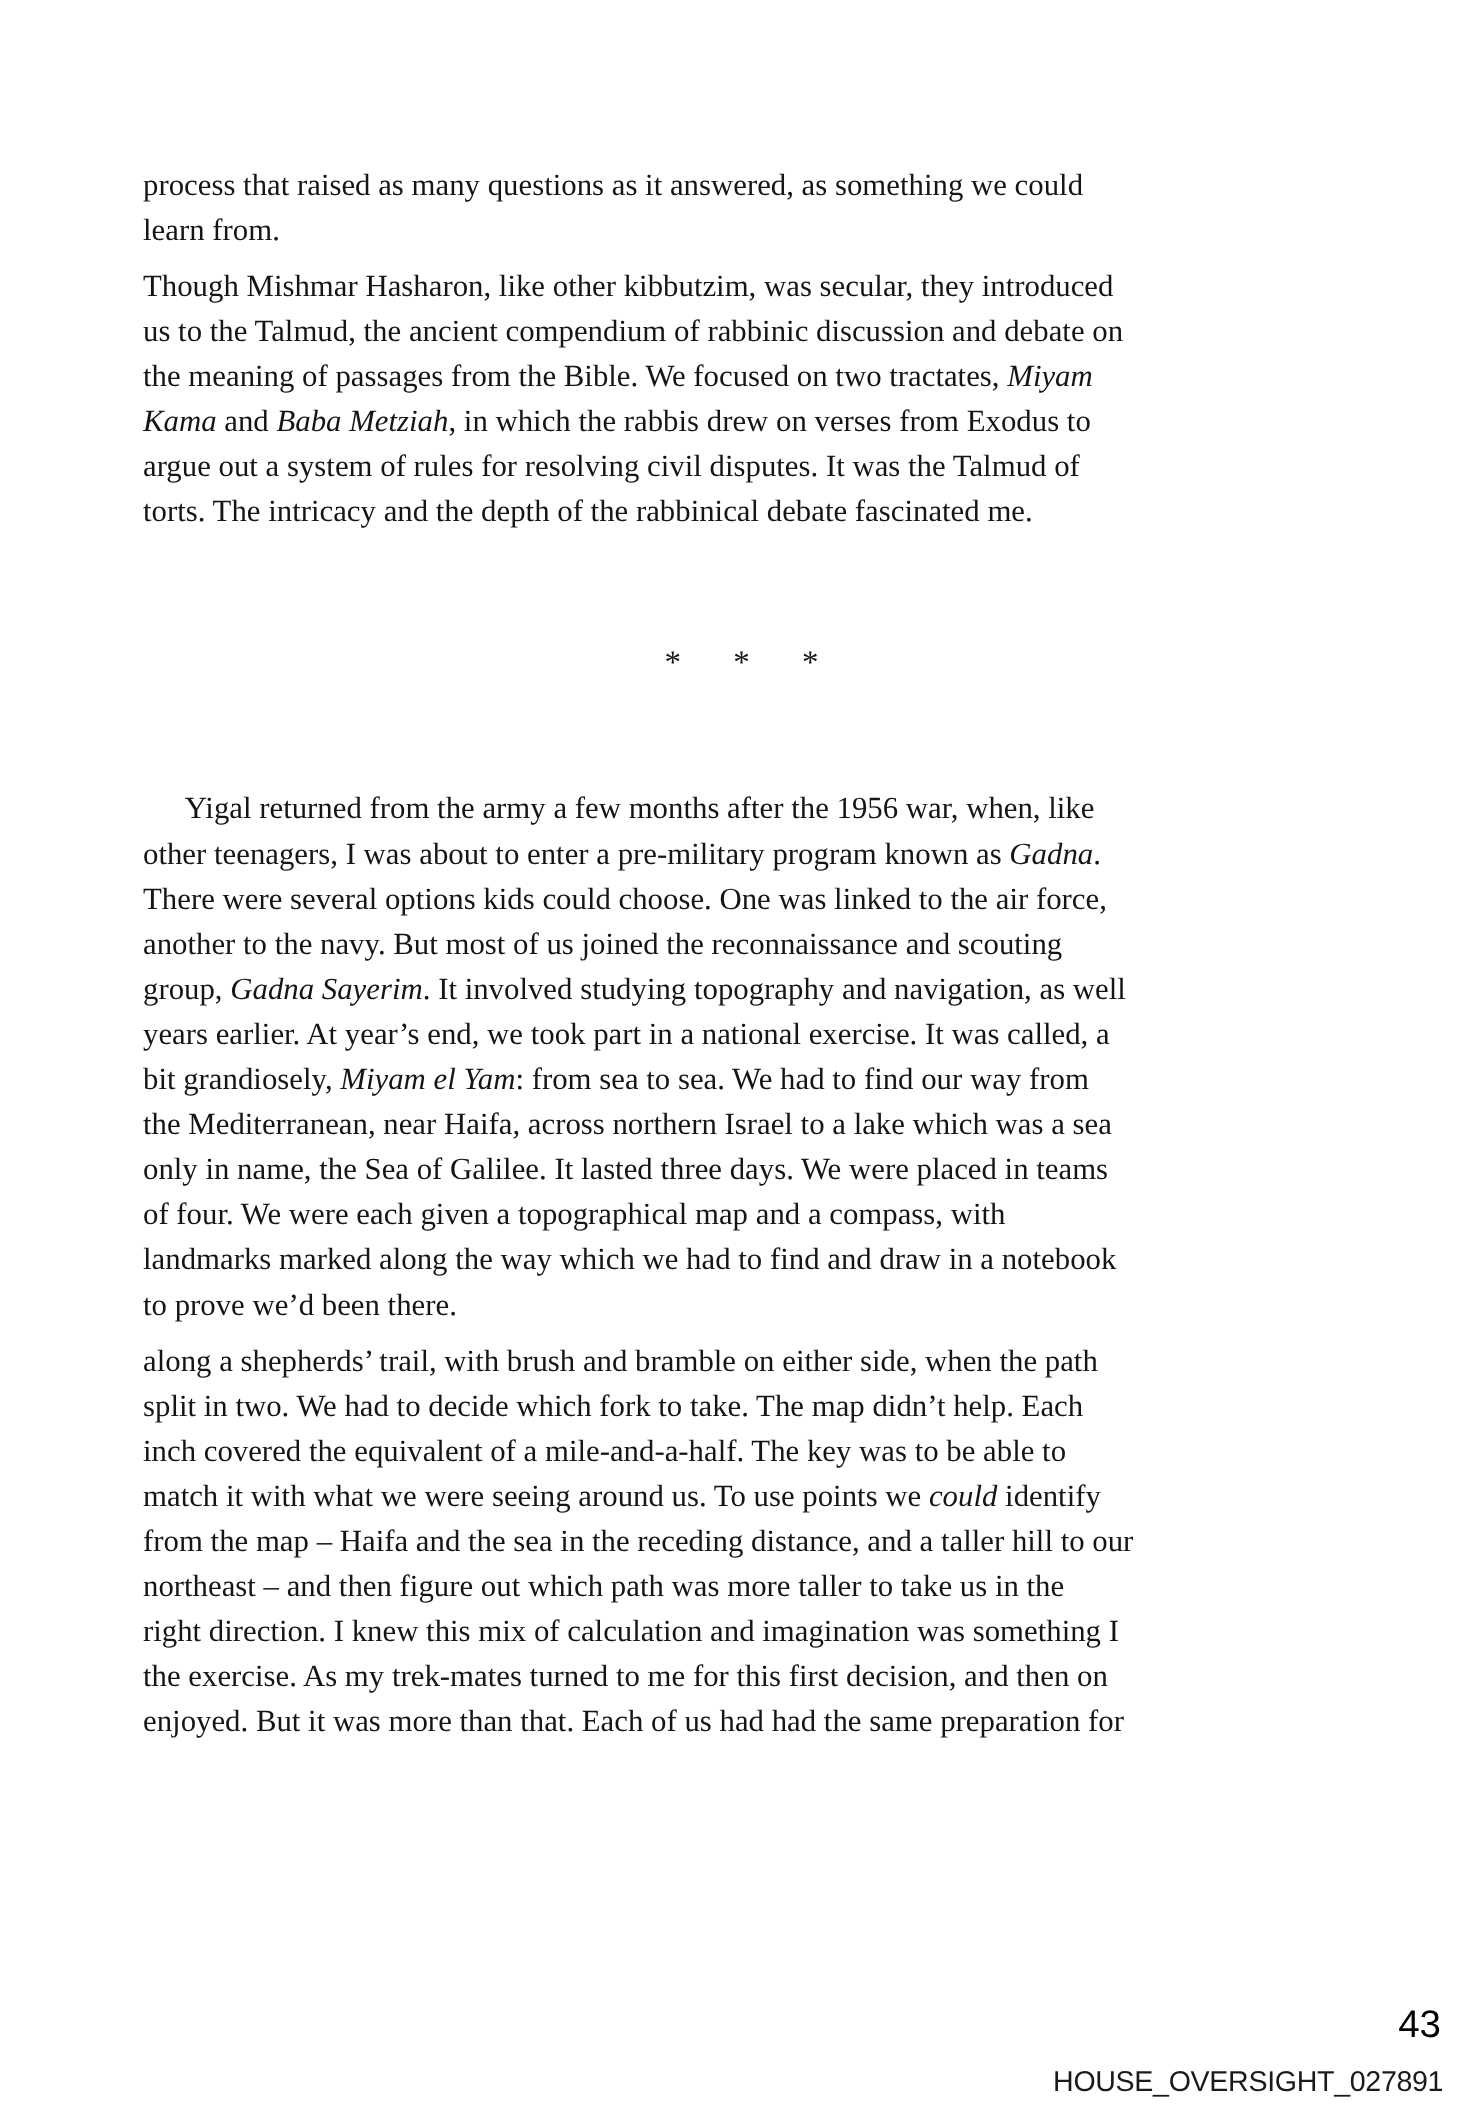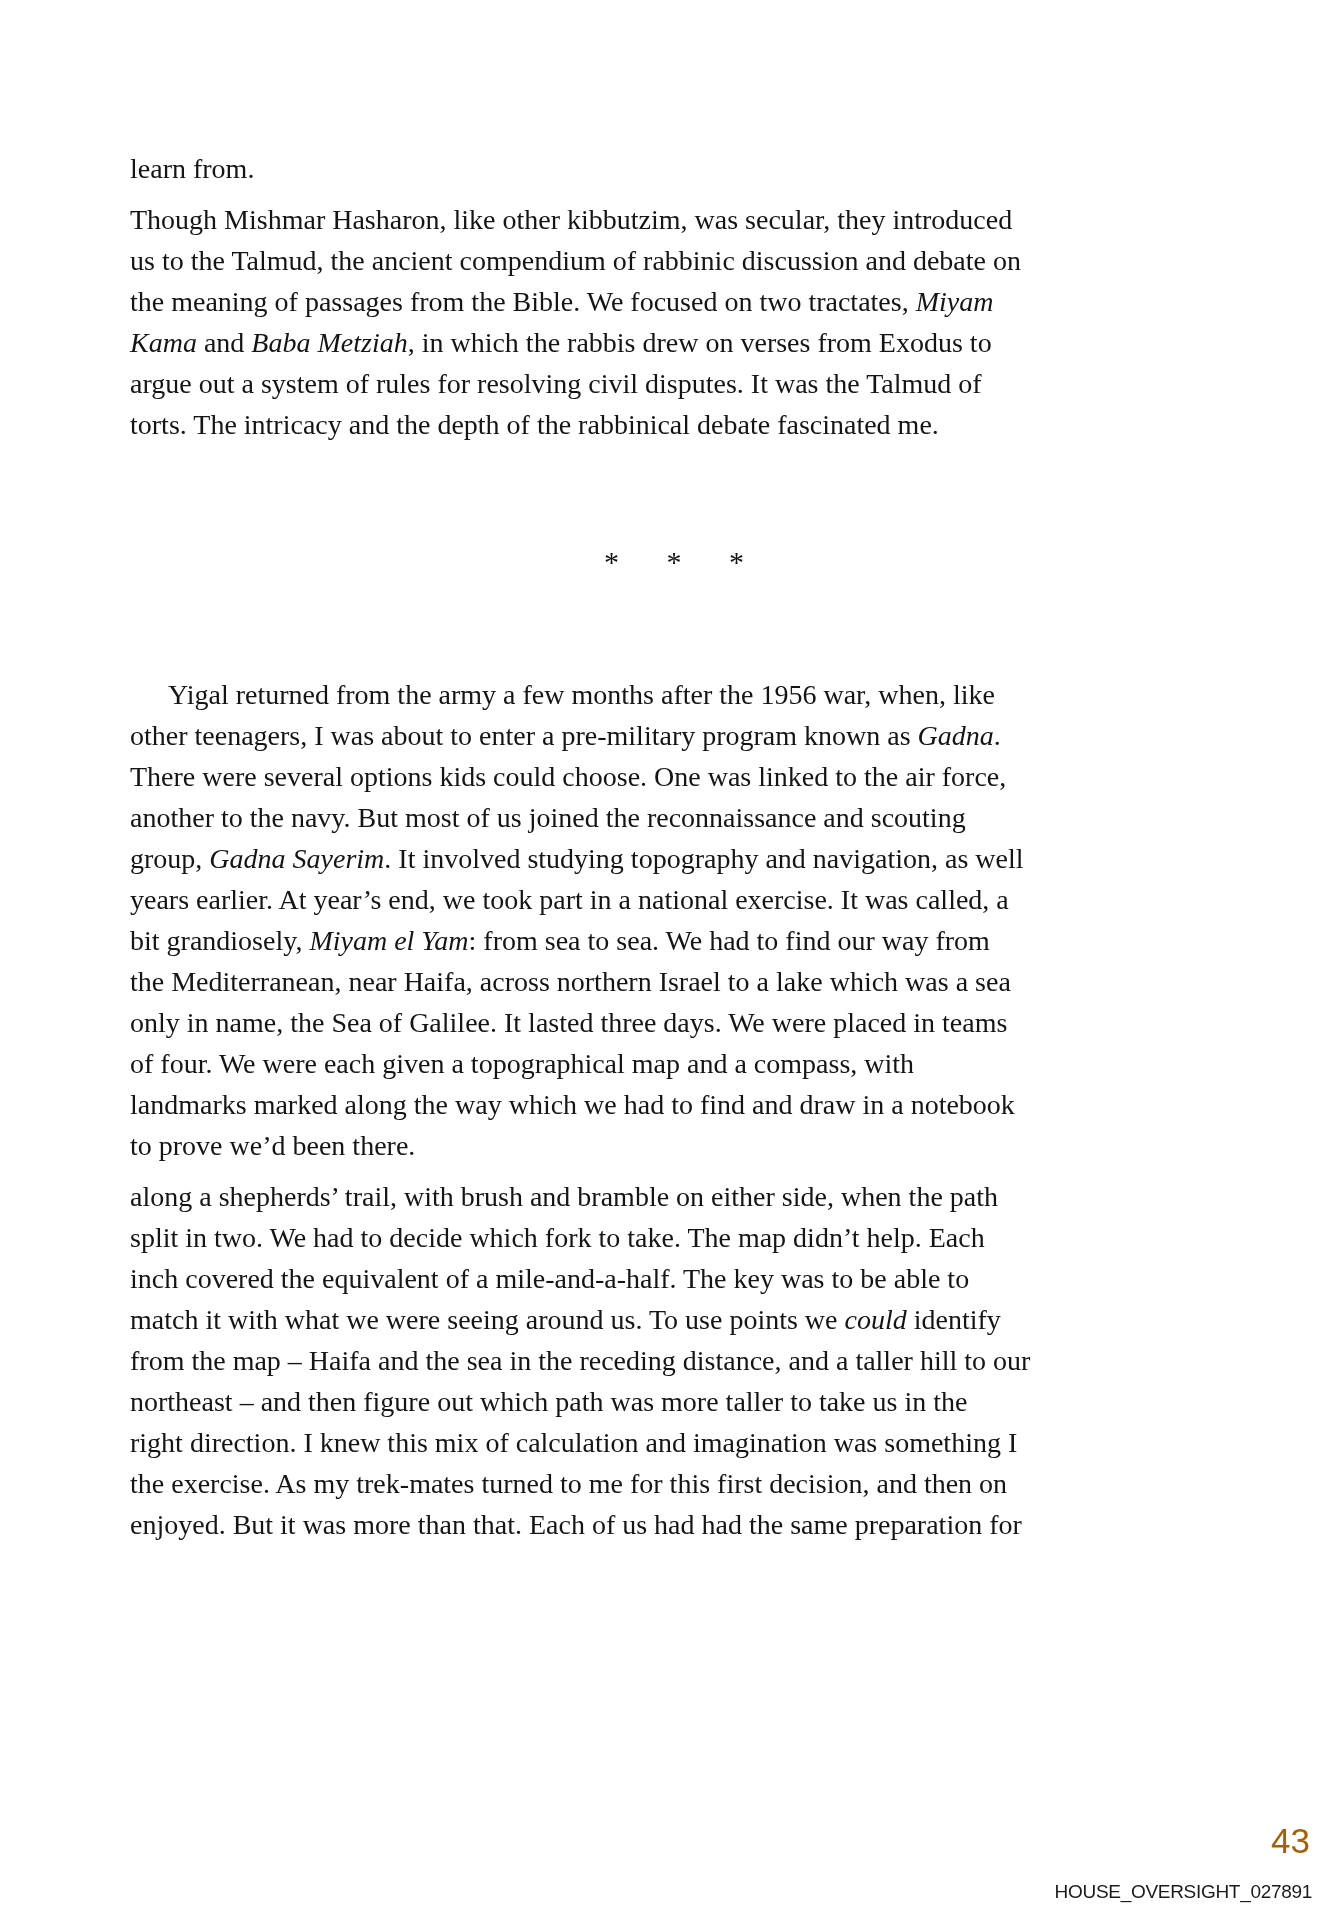--- a/index.html
+++ b/index.html
@@ -35,40 +35,41 @@
     margin-bottom: 92px;
     padding-left: 18px;
   }
   .page-number {
     position: absolute;
     right: 21px;
     top: 1822px;
     font-family: "Liberation Sans", "DejaVu Sans", sans-serif;
     font-size: 35px;
     line-height: 38px;
-    color: #a16207;
+    color: #000000;
   }
   .bates-number {
     position: absolute;
     right: 19px;
     top: 1876px;
     font-family: "Liberation Sans", "DejaVu Sans", sans-serif;
-    font-size: 19px;
+    font-size: 26px;
     line-height: 32px;
     letter-spacing: -0.3px;
     color: #1a1a1a;
   }
 </style>
 </head>
 <body>
 
 <div class="page">
   <div class="text-block">
     <div>
         <div class="para">
+          <div class="line"><span>process that raised as many questions as it answered, as something we could</span></div>
           <div class="line"><span>learn from.</span></div>
         </div>
         <div class="para">
           <div class="line"><span>Though Mishmar Hasharon, like other kibbutzim, was secular, they introduced</span></div>
           <div class="line"><span>us to the Talmud, the ancient compendium of rabbinic discussion and debate on</span></div>
           <div class="line"><span>the meaning of passages from the Bible. We focused on two tractates, </span><i>Miyam</i></div>
           <div class="line"><i>Kama</i><span> and </span><i>Baba Metziah</i><span>, in which the rabbis drew on verses from Exodus to</span></div>
           <div class="line"><span>argue out a system of rules for resolving civil disputes. It was the Talmud of</span></div>
           <div class="line"><span>torts. The intricacy and the depth of the rabbinical debate fascinated me.</span></div>
         </div>

